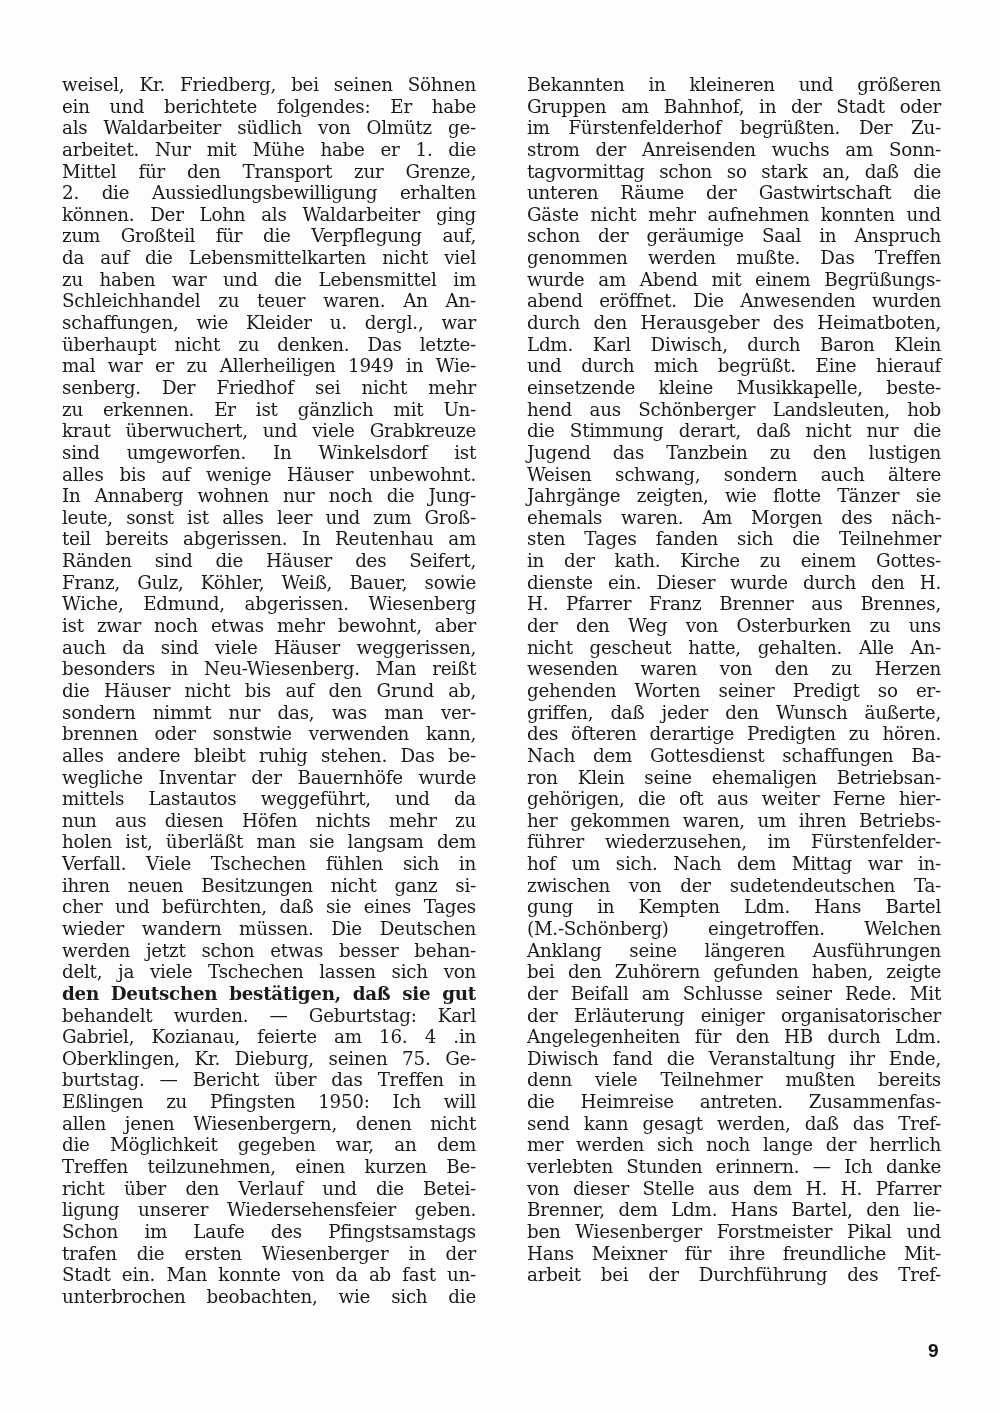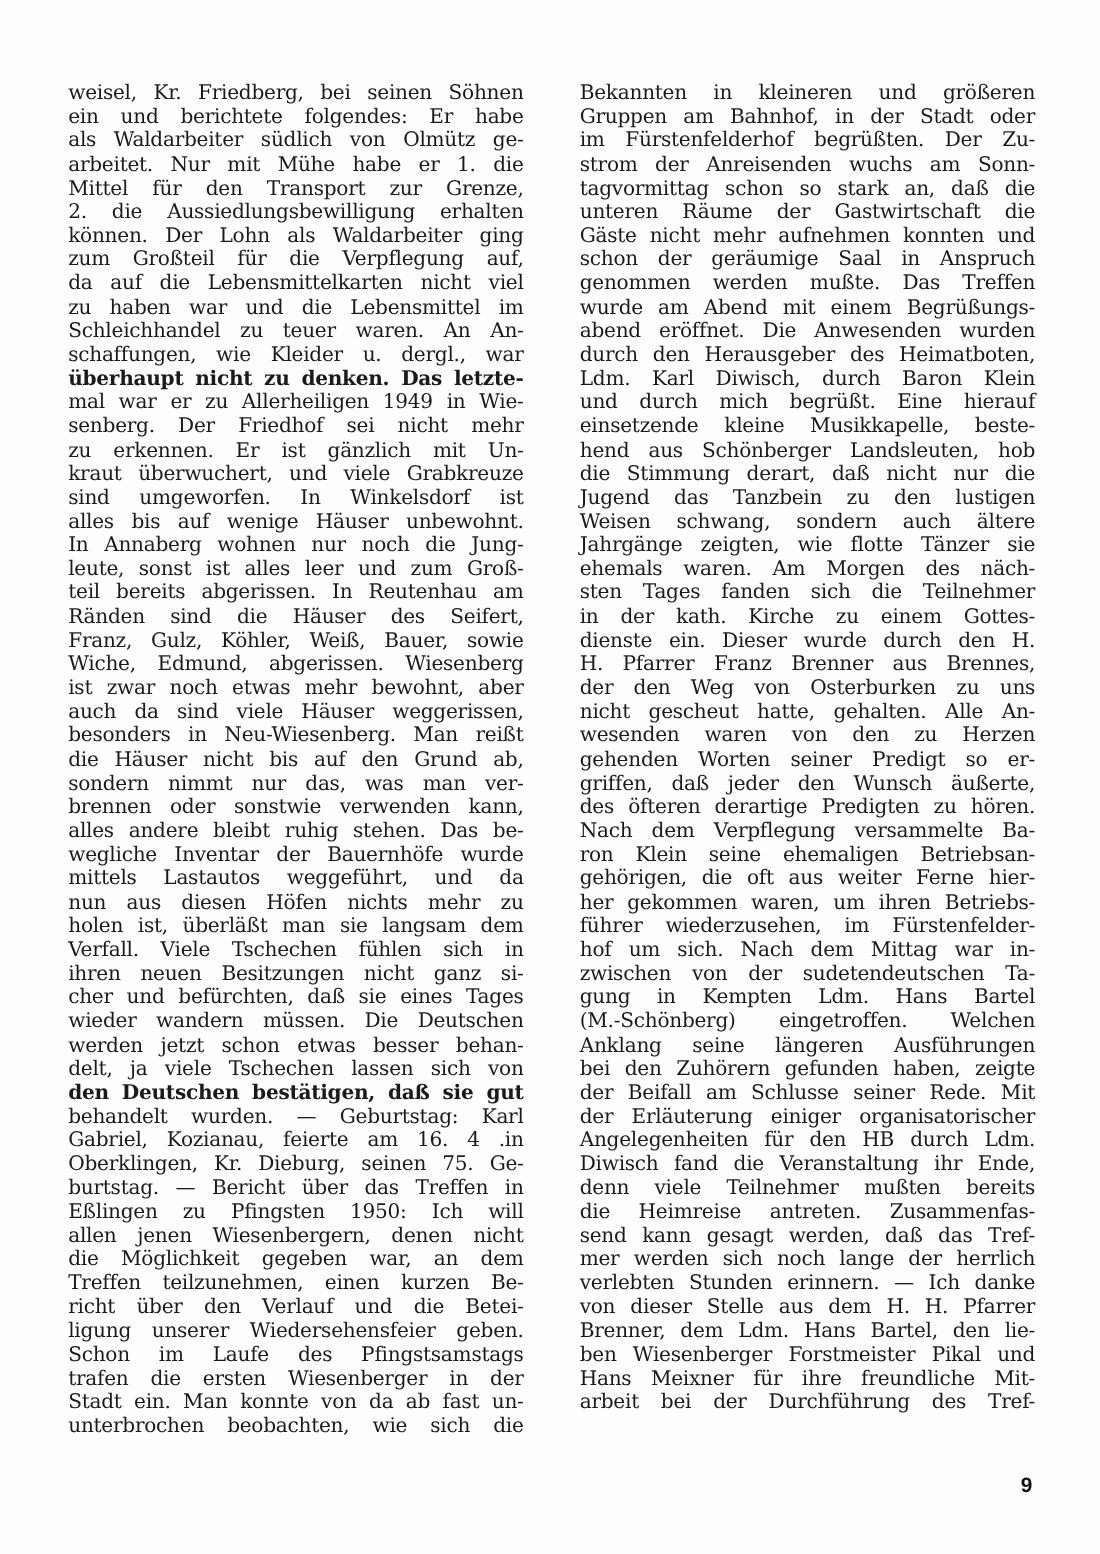--- a/index.html
+++ b/index.html
@@ -37,21 +37,21 @@
       <span class="line" style="display: block;"><span style="white-space: nowrap; word-spacing: -1px;">als Waldarbeiter südlich von Olmütz ge-</span></span>
       <span class="line" style="display: block;"><span style="white-space: nowrap; word-spacing: -1px;">arbeitet. Nur mit Mühe habe er 1. die</span></span>
       <span class="line" style="display: block;"><span style="white-space: nowrap; word-spacing: -1px;">Mittel für den Transport zur Grenze,</span></span>
       <span class="line" style="display: block;"><span style="white-space: nowrap; word-spacing: -1px;">2. die Aussiedlungsbewilligung erhalten</span></span>
       <span class="line" style="display: block;"><span style="white-space: nowrap; word-spacing: -1px;">können. Der Lohn als Waldarbeiter ging</span></span>
       <span class="line" style="display: block;"><span style="white-space: nowrap; word-spacing: -1px;">zum Großteil für die Verpflegung auf,</span></span>
       <span class="line" style="display: block;"><span style="white-space: nowrap; word-spacing: -1px;">da auf die Lebensmittelkarten nicht viel</span></span>
       <span class="line" style="display: block;"><span style="white-space: nowrap; word-spacing: -1px;">zu haben war und die Lebensmittel im</span></span>
       <span class="line" style="display: block;"><span style="white-space: nowrap; word-spacing: -1px;">Schleichhandel zu teuer waren. An An-</span></span>
       <span class="line" style="display: block;"><span style="white-space: nowrap; word-spacing: -1px;">schaffungen, wie Kleider u. dergl., war</span></span>
-      <span class="line" style="display: block; font-weight: bold;"><span style="white-space: nowrap; word-spacing: -1px;">überhaupt nicht zu denken. Das letzte-</span></span>
+      <span class="line" style="display: block;"><span style="white-space: nowrap; word-spacing: -1px;">überhaupt nicht zu denken. Das letzte-</span></span>
       <span class="line" style="display: block;"><span style="white-space: nowrap; word-spacing: -1px;">mal war er zu Allerheiligen 1949 in Wie-</span></span>
       <span class="line" style="display: block;"><span style="white-space: nowrap; word-spacing: -1px;">senberg. Der Friedhof sei nicht mehr</span></span>
       <span class="line" style="display: block;"><span style="white-space: nowrap; word-spacing: -1px;">zu erkennen. Er ist gänzlich mit Un-</span></span>
       <span class="line" style="display: block;"><span style="white-space: nowrap; word-spacing: -1px;">kraut überwuchert, und viele Grabkreuze</span></span>
       <span class="line" style="display: block;"><span style="white-space: nowrap; word-spacing: -1px;">sind umgeworfen. In Winkelsdorf ist</span></span>
       <span class="line" style="display: block;"><span style="white-space: nowrap; word-spacing: -1px;">alles bis auf wenige Häuser unbewohnt.</span></span>
       <span class="line" style="display: block;"><span style="white-space: nowrap; word-spacing: -1px;">In Annaberg wohnen nur noch die Jung-</span></span>
       <span class="line" style="display: block;"><span style="white-space: nowrap; word-spacing: -1px;">leute, sonst ist alles leer und zum Groß-</span></span>
       <span class="line" style="display: block;"><span style="white-space: nowrap; word-spacing: -1px;">teil bereits abgerissen. In Reutenhau am</span></span>
       <span class="line" style="display: block;"><span style="white-space: nowrap; word-spacing: -1px;">Ränden sind die Häuser des Seifert,</span></span>
@@ -115,21 +115,21 @@
       <span class="line" style="display: block;"><span style="white-space: nowrap; word-spacing: -1px;">sten Tages fanden sich die Teilnehmer</span></span>
       <span class="line" style="display: block;"><span style="white-space: nowrap; word-spacing: -1px;">in der kath. Kirche zu einem Gottes-</span></span>
       <span class="line" style="display: block;"><span style="white-space: nowrap; word-spacing: -1px;">dienste ein. Dieser wurde durch den H.</span></span>
       <span class="line" style="display: block;"><span style="white-space: nowrap; word-spacing: -1px;">H. Pfarrer Franz Brenner aus Brennes,</span></span>
       <span class="line" style="display: block;"><span style="white-space: nowrap; word-spacing: -1px;">der den Weg von Osterburken zu uns</span></span>
       <span class="line" style="display: block;"><span style="white-space: nowrap; word-spacing: -1px;">nicht gescheut hatte, gehalten. Alle An-</span></span>
       <span class="line" style="display: block;"><span style="white-space: nowrap; word-spacing: -1px;">wesenden waren von den zu Herzen</span></span>
       <span class="line" style="display: block;"><span style="white-space: nowrap; word-spacing: -1px;">gehenden Worten seiner Predigt so er-</span></span>
       <span class="line" style="display: block;"><span style="white-space: nowrap; word-spacing: -1px;">griffen, daß jeder den Wunsch äußerte,</span></span>
       <span class="line" style="display: block;"><span style="white-space: nowrap; word-spacing: -1px;">des öfteren derartige Predigten zu hören.</span></span>
-      <span class="line" style="display: block;"><span style="white-space: nowrap; word-spacing: -1px;">Nach dem Verpflegung versammelte Ba-</span></span>
+      <span class="line" style="display: block;"><span style="white-space: nowrap; word-spacing: -1px;">Nach dem Gottesdienst schaffungen Ba-</span></span>
       <span class="line" style="display: block;"><span style="white-space: nowrap; word-spacing: -1px;">ron Klein seine ehemaligen Betriebsan-</span></span>
       <span class="line" style="display: block;"><span style="white-space: nowrap; word-spacing: -1px;">gehörigen, die oft aus weiter Ferne hier-</span></span>
       <span class="line" style="display: block;"><span style="white-space: nowrap; word-spacing: -1px;">her gekommen waren, um ihren Betriebs-</span></span>
       <span class="line" style="display: block;"><span style="white-space: nowrap; word-spacing: -1px;">führer wiederzusehen, im Fürstenfelder-</span></span>
       <span class="line" style="display: block;"><span style="white-space: nowrap; word-spacing: -1px;">hof um sich. Nach dem Mittag war in-</span></span>
       <span class="line" style="display: block;"><span style="white-space: nowrap; word-spacing: -1px;">zwischen von der sudetendeutschen Ta-</span></span>
       <span class="line" style="display: block;"><span style="white-space: nowrap; word-spacing: -1px;">gung in Kempten Ldm. Hans Bartel</span></span>
       <span class="line" style="display: block;"><span style="white-space: nowrap; word-spacing: -1px;">(M.-Schönberg) eingetroffen. Welchen</span></span>
       <span class="line" style="display: block;"><span style="white-space: nowrap; word-spacing: -1px;">Anklang seine längeren Ausführungen</span></span>
       <span class="line" style="display: block;"><span style="white-space: nowrap; word-spacing: -1px;">bei den Zuhörern gefunden haben, zeigte</span></span>

